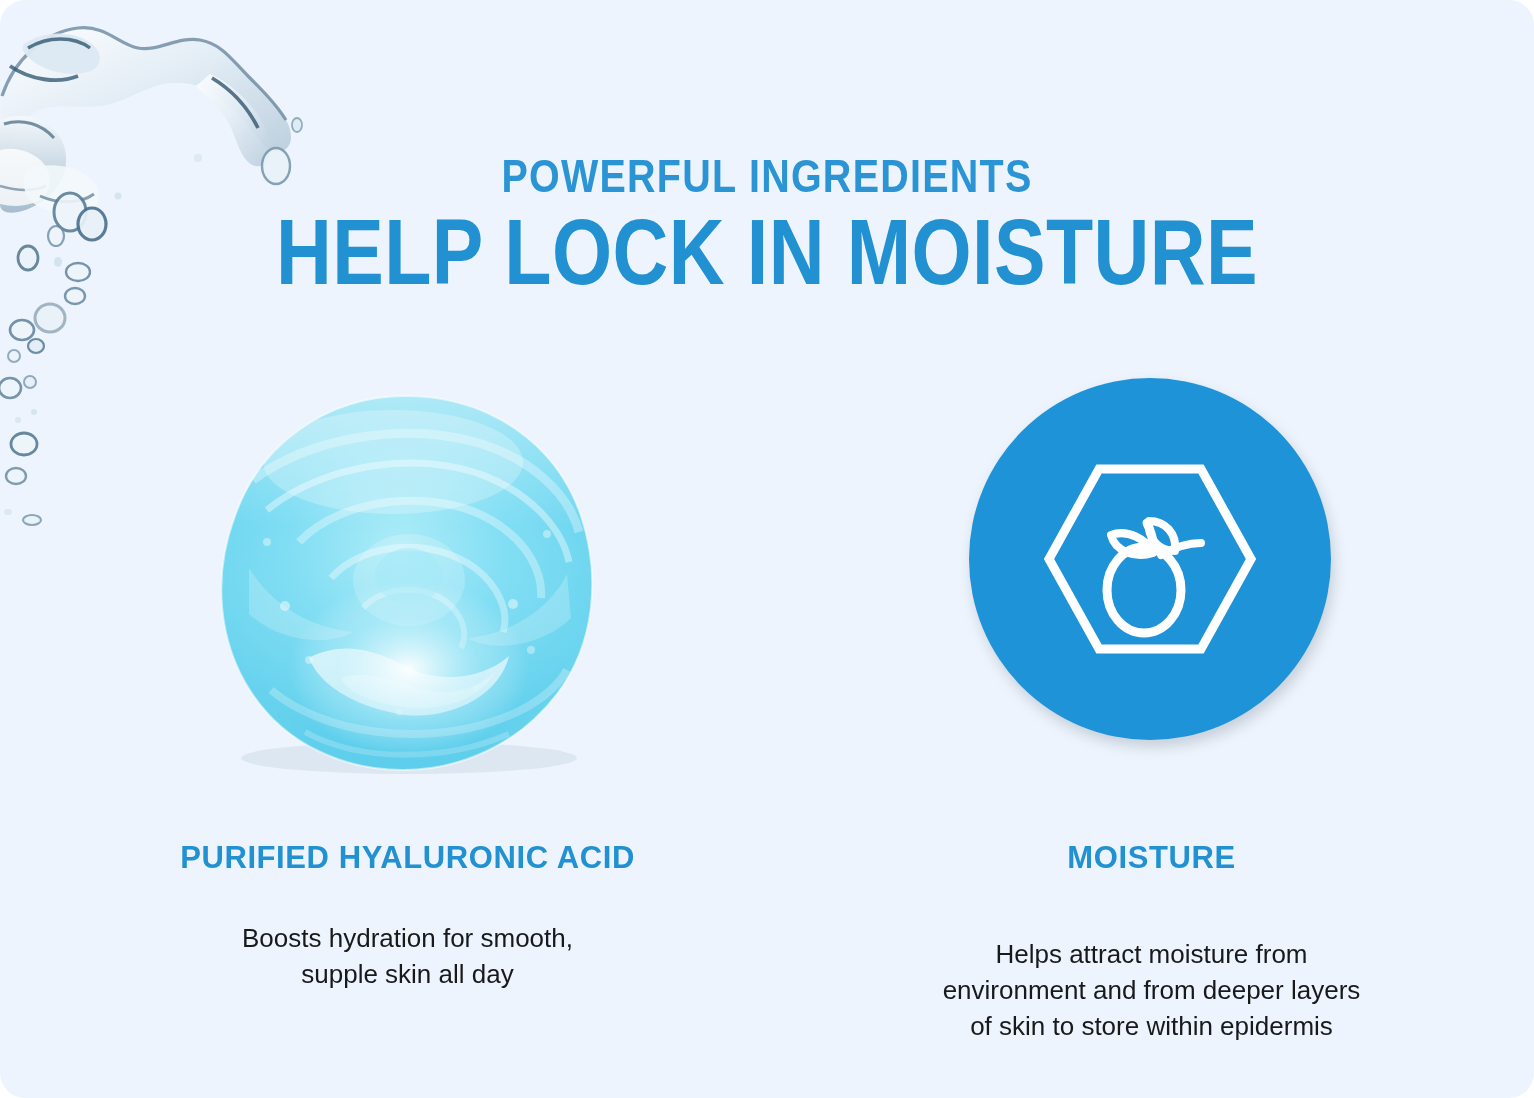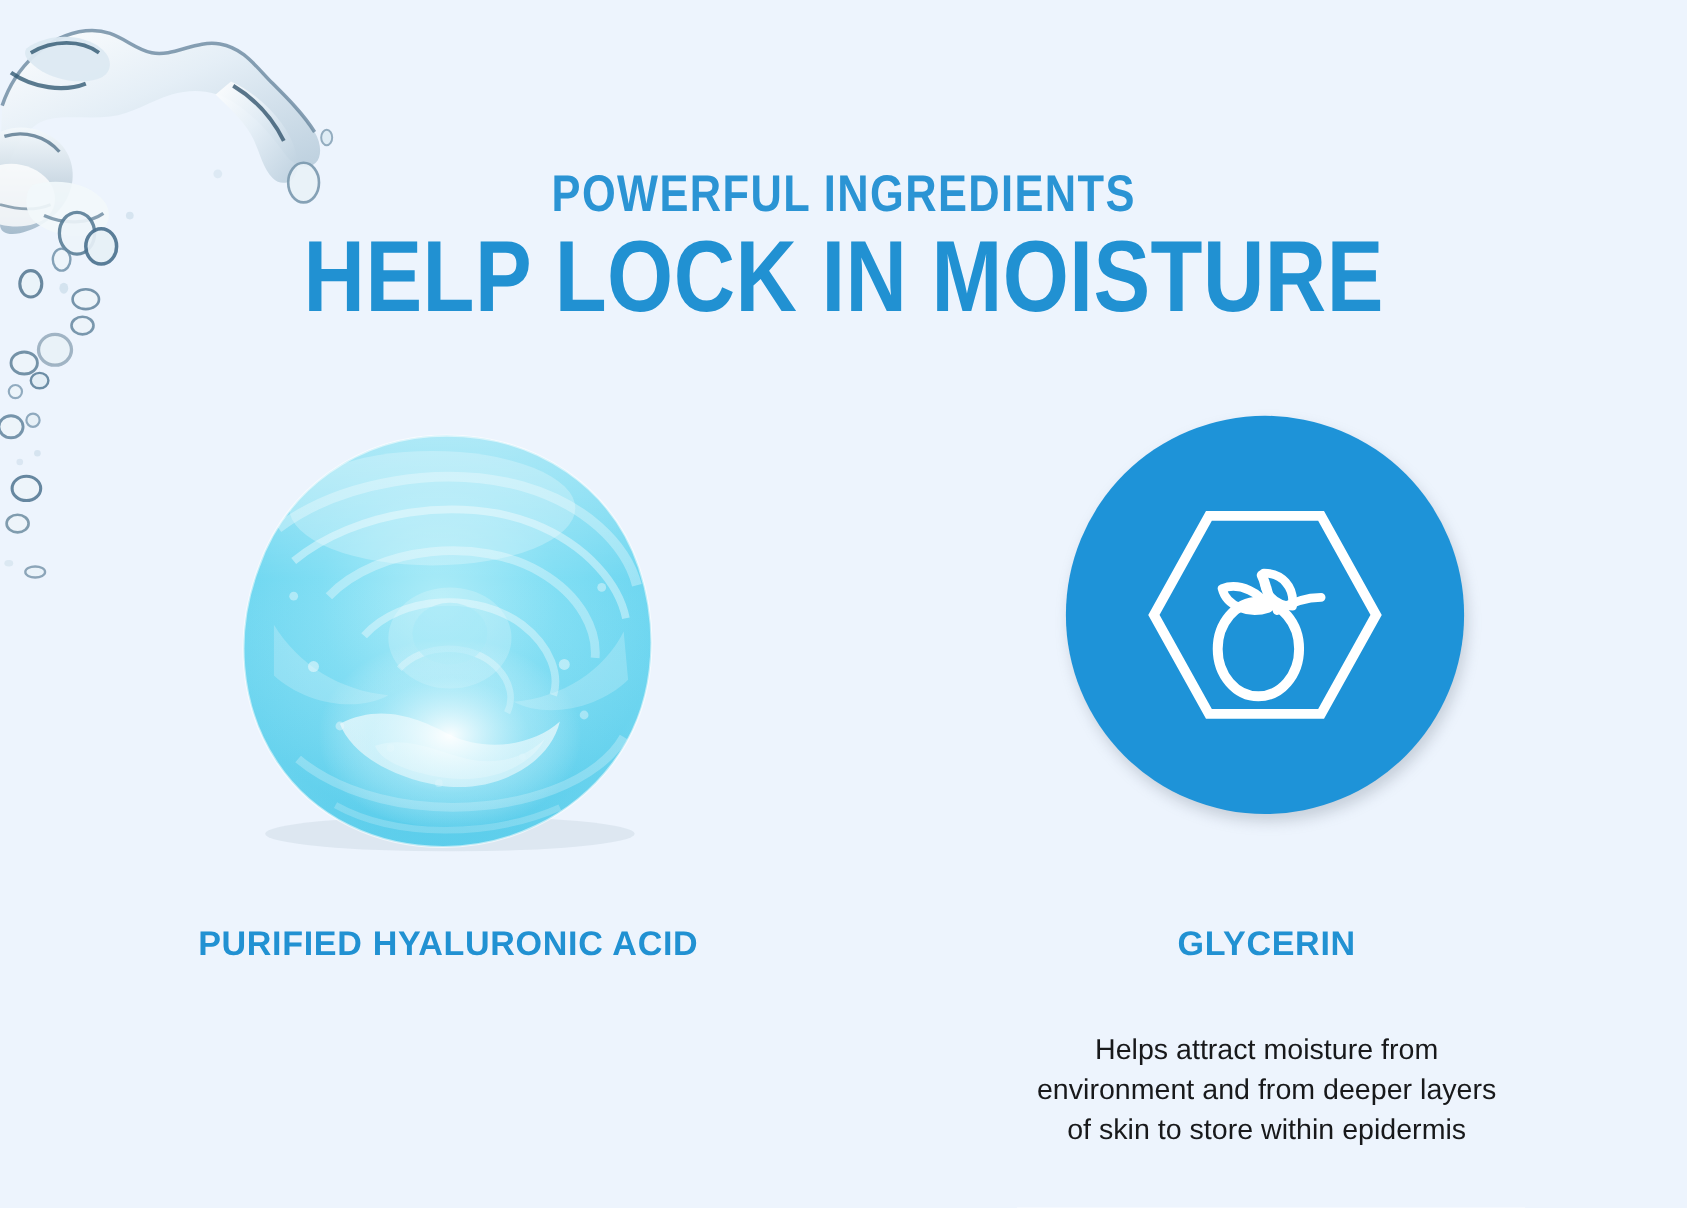--- a/index.html
+++ b/index.html
@@ -7,20 +7,21 @@
     padding: 0;
     background: #ffffff;
   }
   #poster {
     position: relative;
     width: 1534px;
     height: 1098px;
     background: #edf4fd;
     overflow: hidden;
     font-family: "Liberation Sans", sans-serif;
+    border-radius: 25px;
     -webkit-font-smoothing: antialiased;
   }
 
   
   .splash-layer {
     position: absolute;
     left: 0;
     top: 0;
     width: 320px;
     height: 540px;
@@ -291,20 +292,22 @@
             </g>
 
             <path d="M 193 4 C 276 4 344 52 368 124 C 388 184 382 252 344 302
                      C 306 352 248 378 190 378 C 130 378 72 352 38 300
                      C 4 248 0 182 22 124 C 46 54 112 4 193 4 Z" fill="none" stroke="#ffffff" stroke-width="2" opacity="0.55"></path>
           </svg>
         </div>
       </div>
 
       <div class="ingredient-name">PURIFIED HYALURONIC ACID</div>
+      <div class="ingredient-desc">Boosts hydration for smooth,
+supple skin all day</div>
     </div>
 
     <div class="col col-right">
       <div class="visual-slot">
         <div class="glycerin-circle">
           <svg width="214" height="200" viewBox="0 0 214 200" aria-hidden="true">
 
             <polygon points="56,10 158,10 208,100 158,190 56,190 6,100" fill="none" stroke="#ffffff" stroke-width="9" stroke-linejoin="miter"></polygon>
 
             <ellipse cx="101" cy="131" rx="37" ry="43" fill="none" stroke="#ffffff" stroke-width="9"></ellipse>
@@ -313,20 +316,20 @@
 
             <path d="M 106 62 C 122 62 134 74 132 92 C 116 92 104 80 106 62 Z" fill="none" stroke="#ffffff" stroke-width="8" stroke-linejoin="round"></path>
 
             <path d="M 68 76 C 84 70 104 80 110 94 C 92 100 72 92 68 76 Z" fill="none" stroke="#ffffff" stroke-width="8" stroke-linejoin="round"></path>
 
             <path d="M 118 96 C 132 88 146 84 158 84" fill="none" stroke="#ffffff" stroke-width="8" stroke-linecap="round"></path>
           </svg>
         </div>
       </div>
 
-      <div class="ingredient-name">GLYCERIN</div>
+      <div class="ingredient-name">MOISTURE</div>
       <div class="ingredient-desc">Helps attract moisture from
 environment and from deeper layers
 of skin to store within epidermis</div>
     </div>
 
   </div>
 </div>
 
 </body></html>

